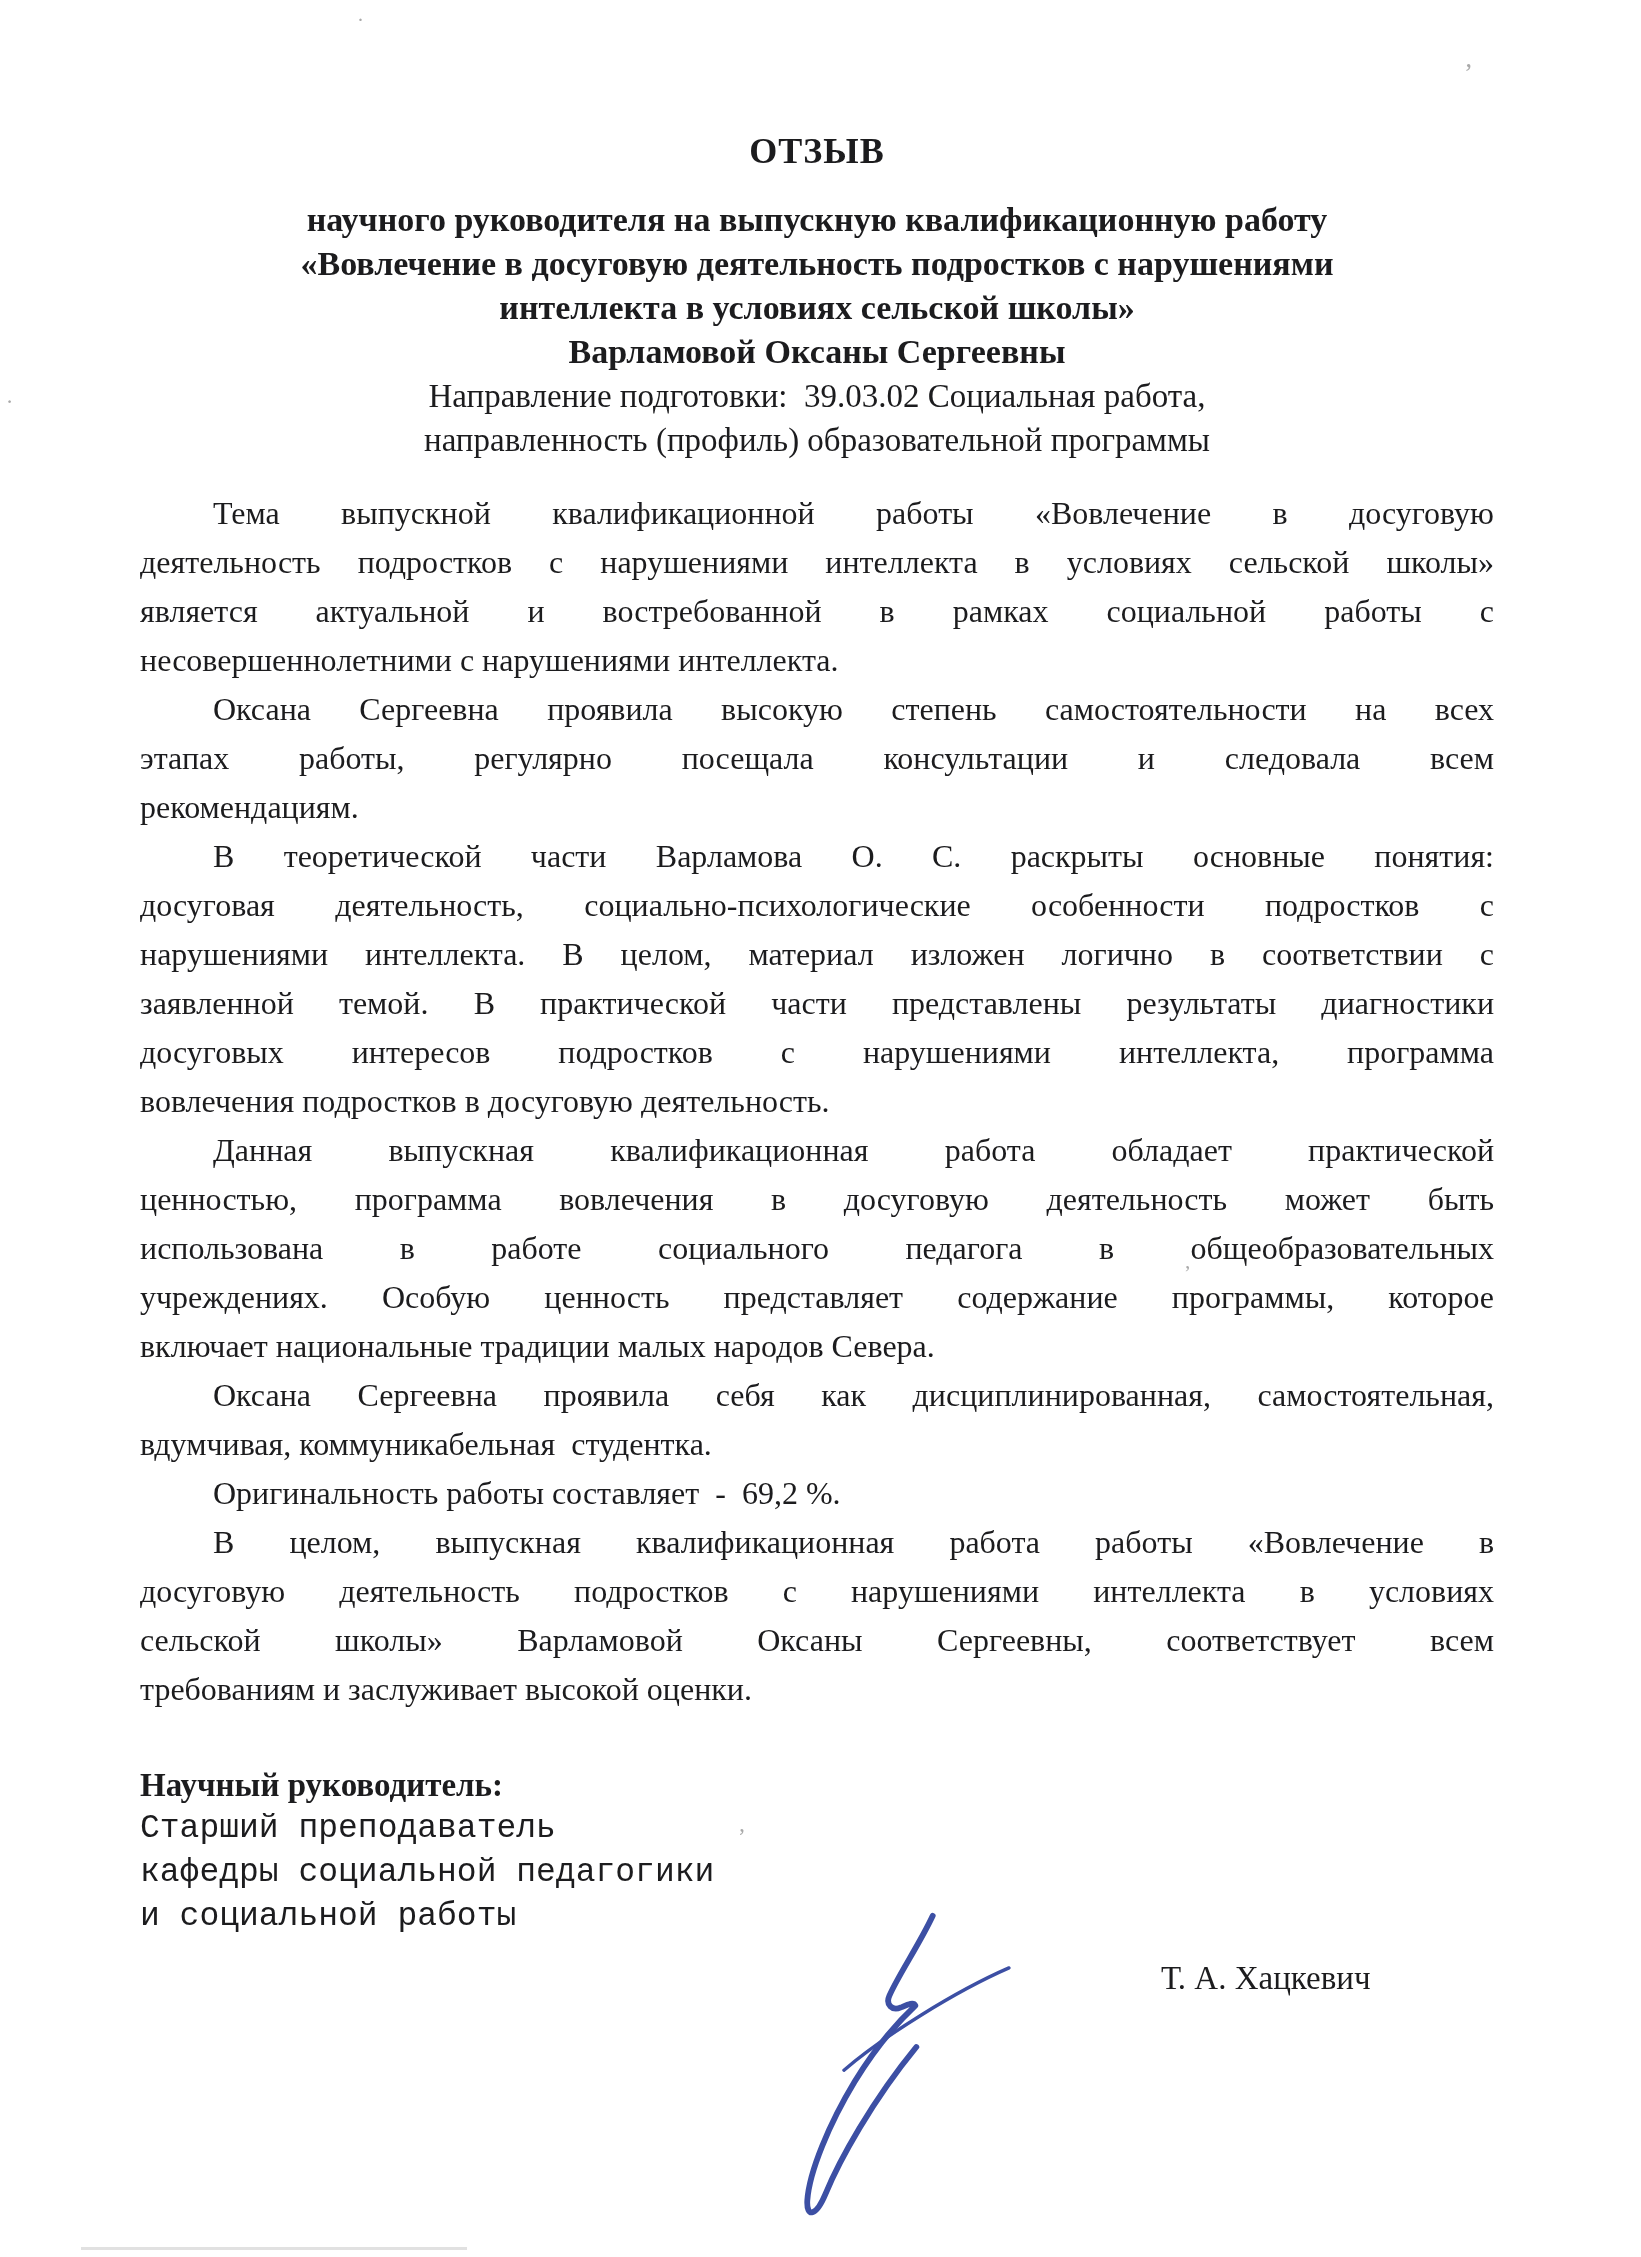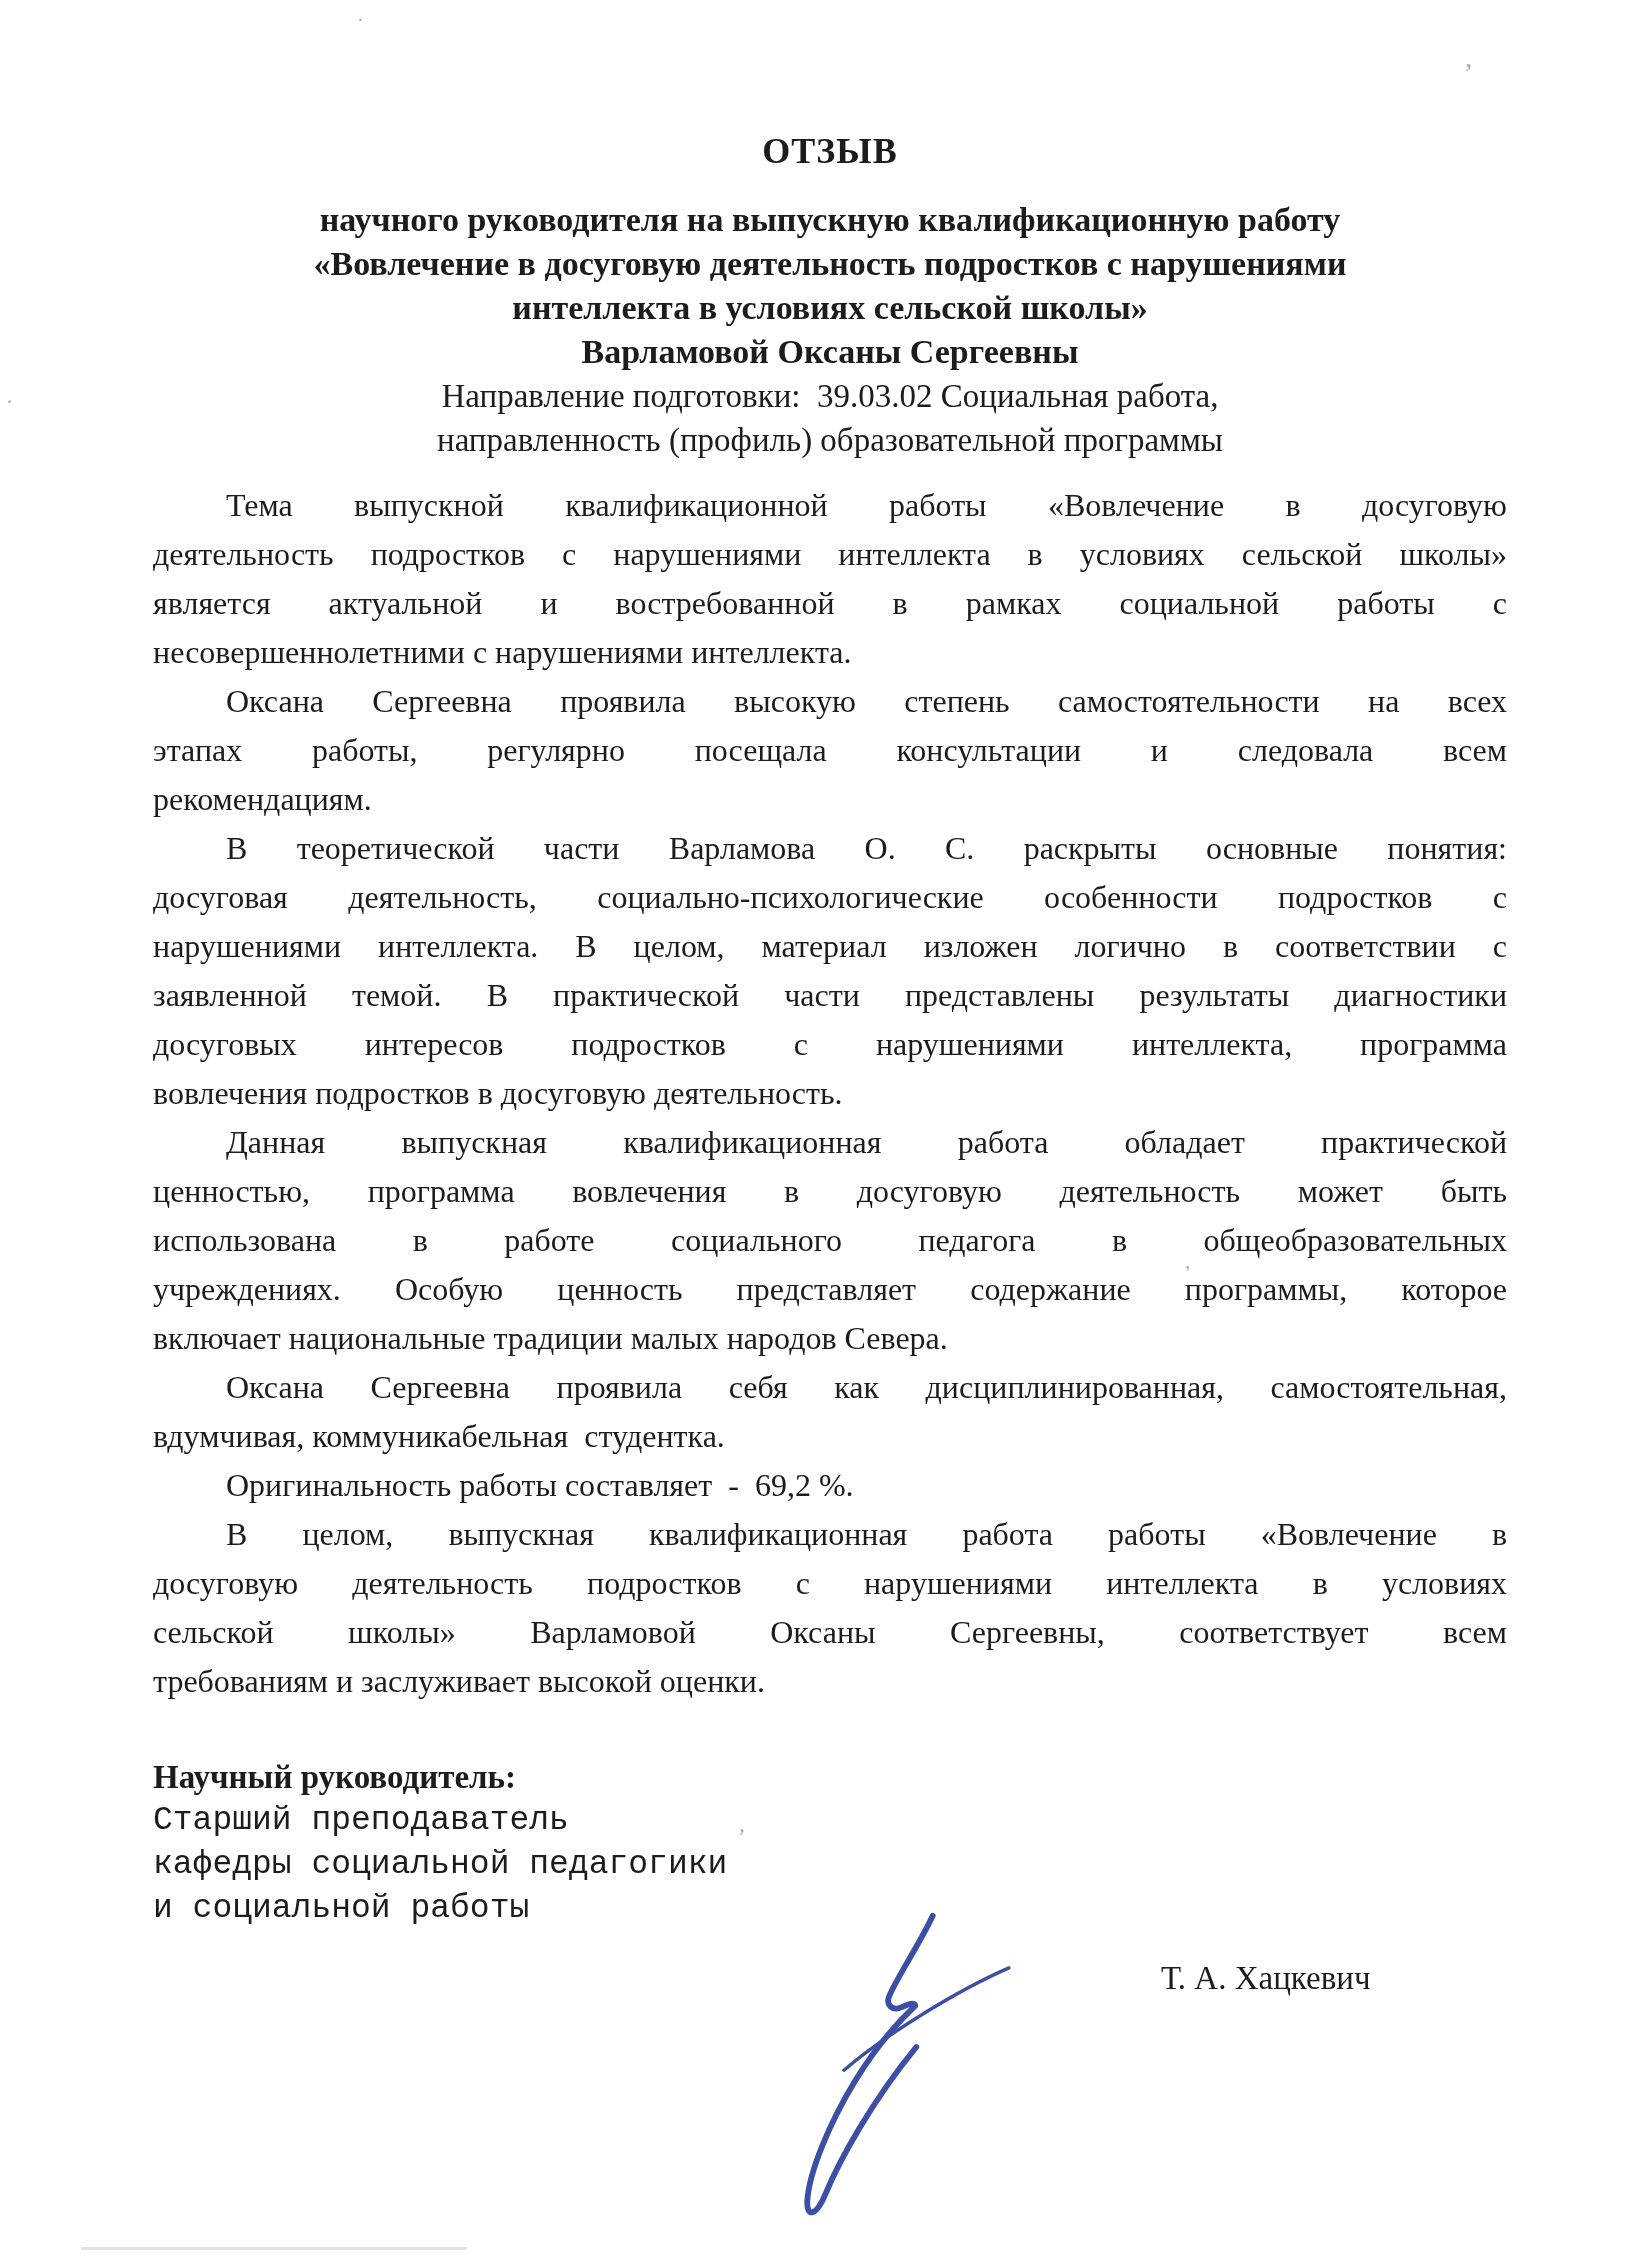--- a/index.html
+++ b/index.html
@@ -1,26 +1,26 @@
 <!DOCTYPE html>
 <html><head>
 <meta charset="utf-8">
 <style>
   html,body{margin:0;padding:0;background:#e8e8e8;}
   .page{
     position:relative;width:1641px;height:2257px;background:#ffffff;
     font-family:"Liberation Serif","DejaVu Serif",serif;color:#1c1c1e;
     overflow:hidden;margin:0 auto;
   }
-  .doc{position:absolute;left:153px;top:124px;width:1354px;}
+  .doc{position:absolute;left:140px;top:124px;width:1354px;}
   .title{text-align:center;font-weight:bold;font-size:36px;line-height:54px;letter-spacing:1px;}
   .h-line{text-align:center;font-weight:bold;font-size:34px;line-height:44px;}
   .h-lines{margin-top:20px;}
   .p-line{text-align:center;font-size:33px;line-height:44px;}
-  .body-block{margin-top:19px;}
+  .body-block{margin-top:27px;}
   .line{font-size:32px;line-height:49px;white-space:normal;}
   .line.justify{text-align:justify;text-align-last:justify;}
   .line.indent{text-indent:73px;}
   .sig-block{margin-top:49px;}
   .sig-heading{font-weight:bold;font-size:33px;line-height:44px;}
   .sig-line{font-size:33px;line-height:44px;font-family:Liberation Mono, monospace;}
   .sig-name{position:absolute;left:1137px;top:1956px;font-size:33px;line-height:44px;margin-left:24px;}
   .signature-svg{position:absolute;left:753px;top:1883px;}
   .artifact{position:absolute;color:#8d8d8d;font-size:25px;line-height:1;opacity:.75;}
   .bottom-streak{position:absolute;left:81px;top:2247px;width:386px;height:2.9px;background:#c9c9c9;opacity:.55;}

